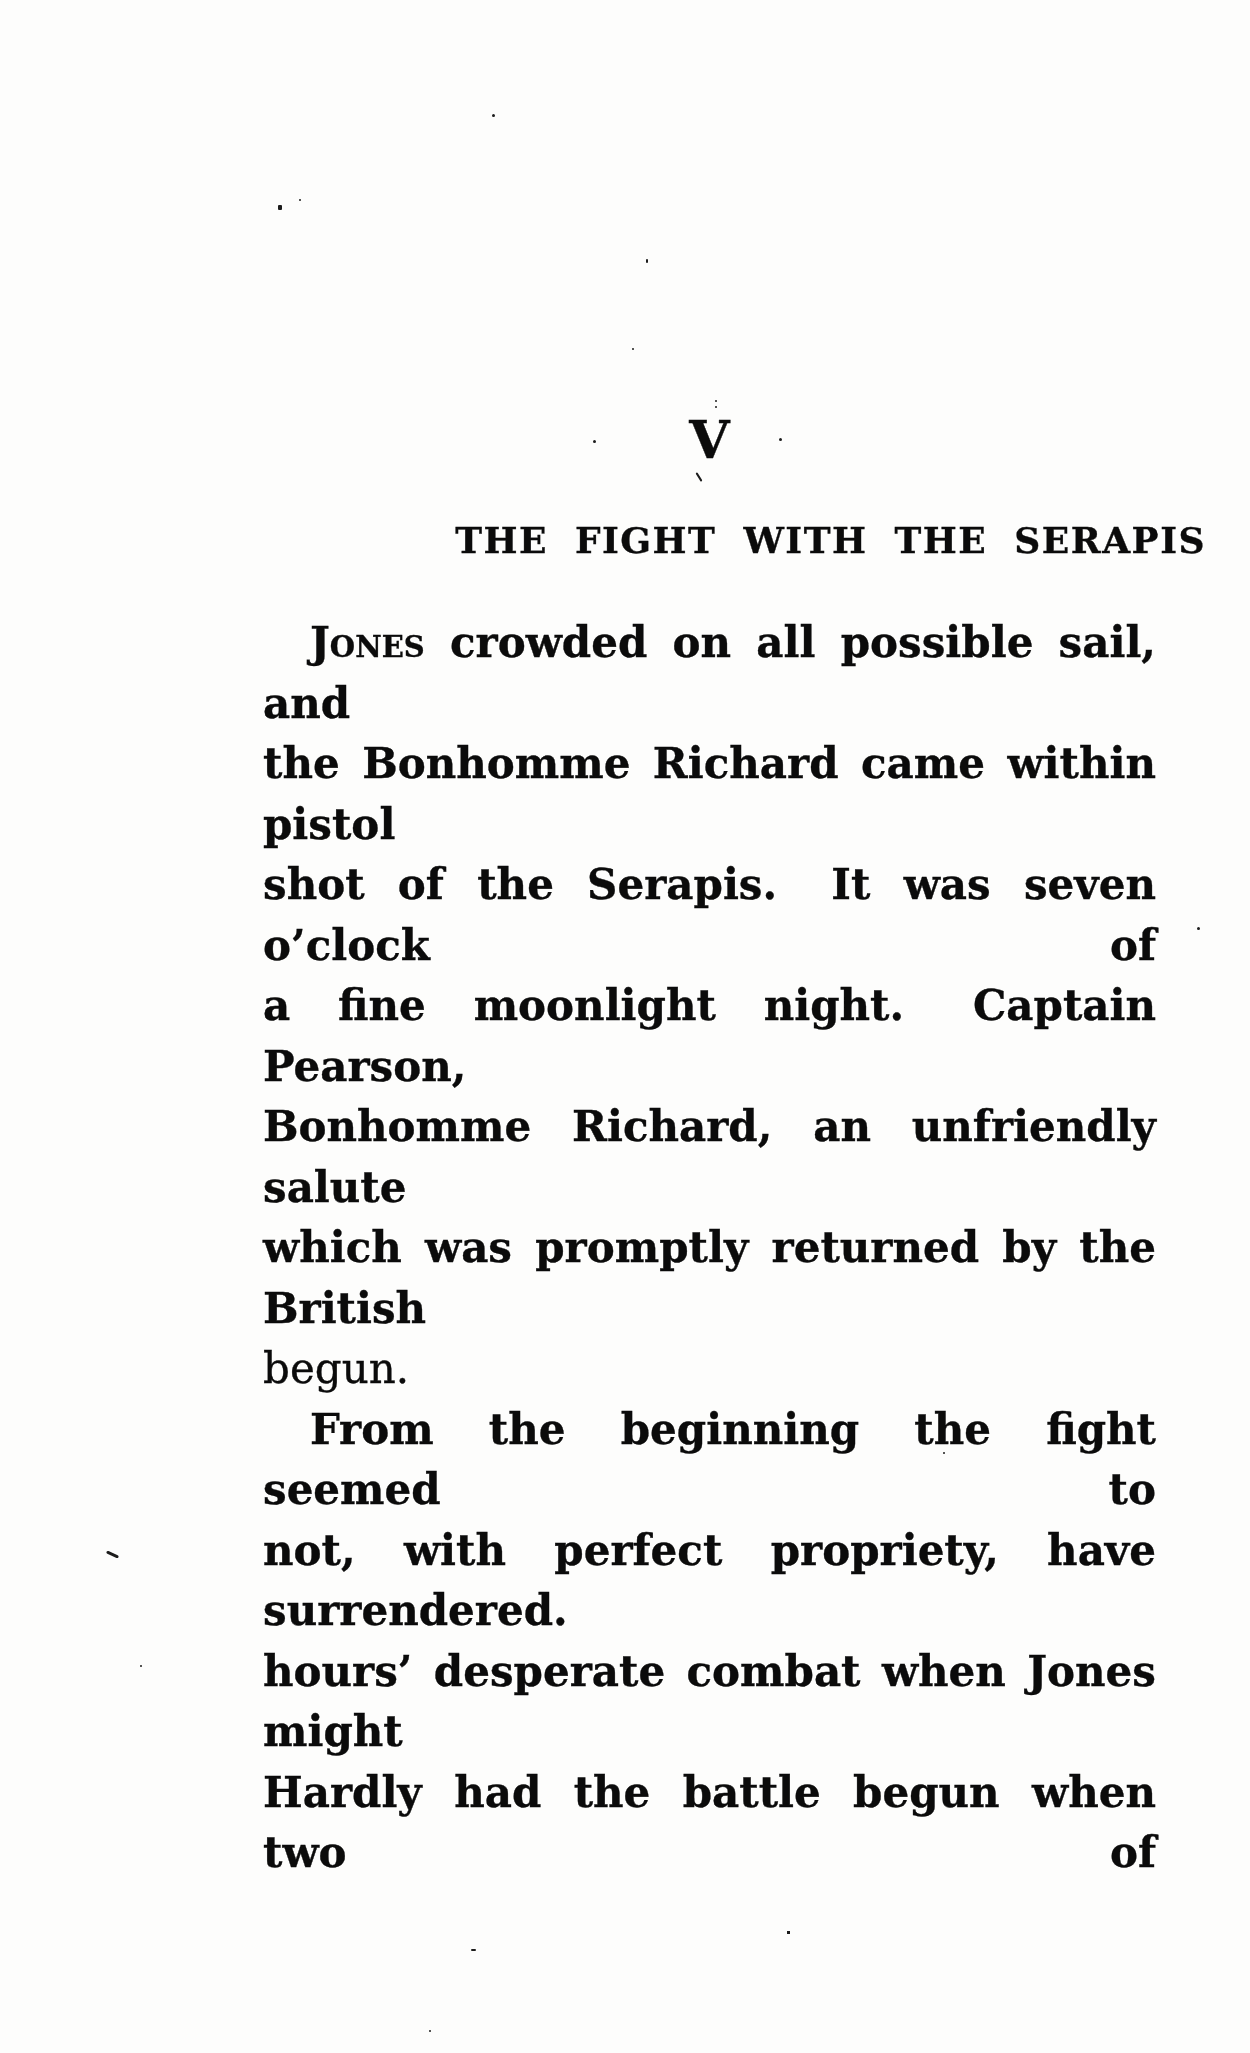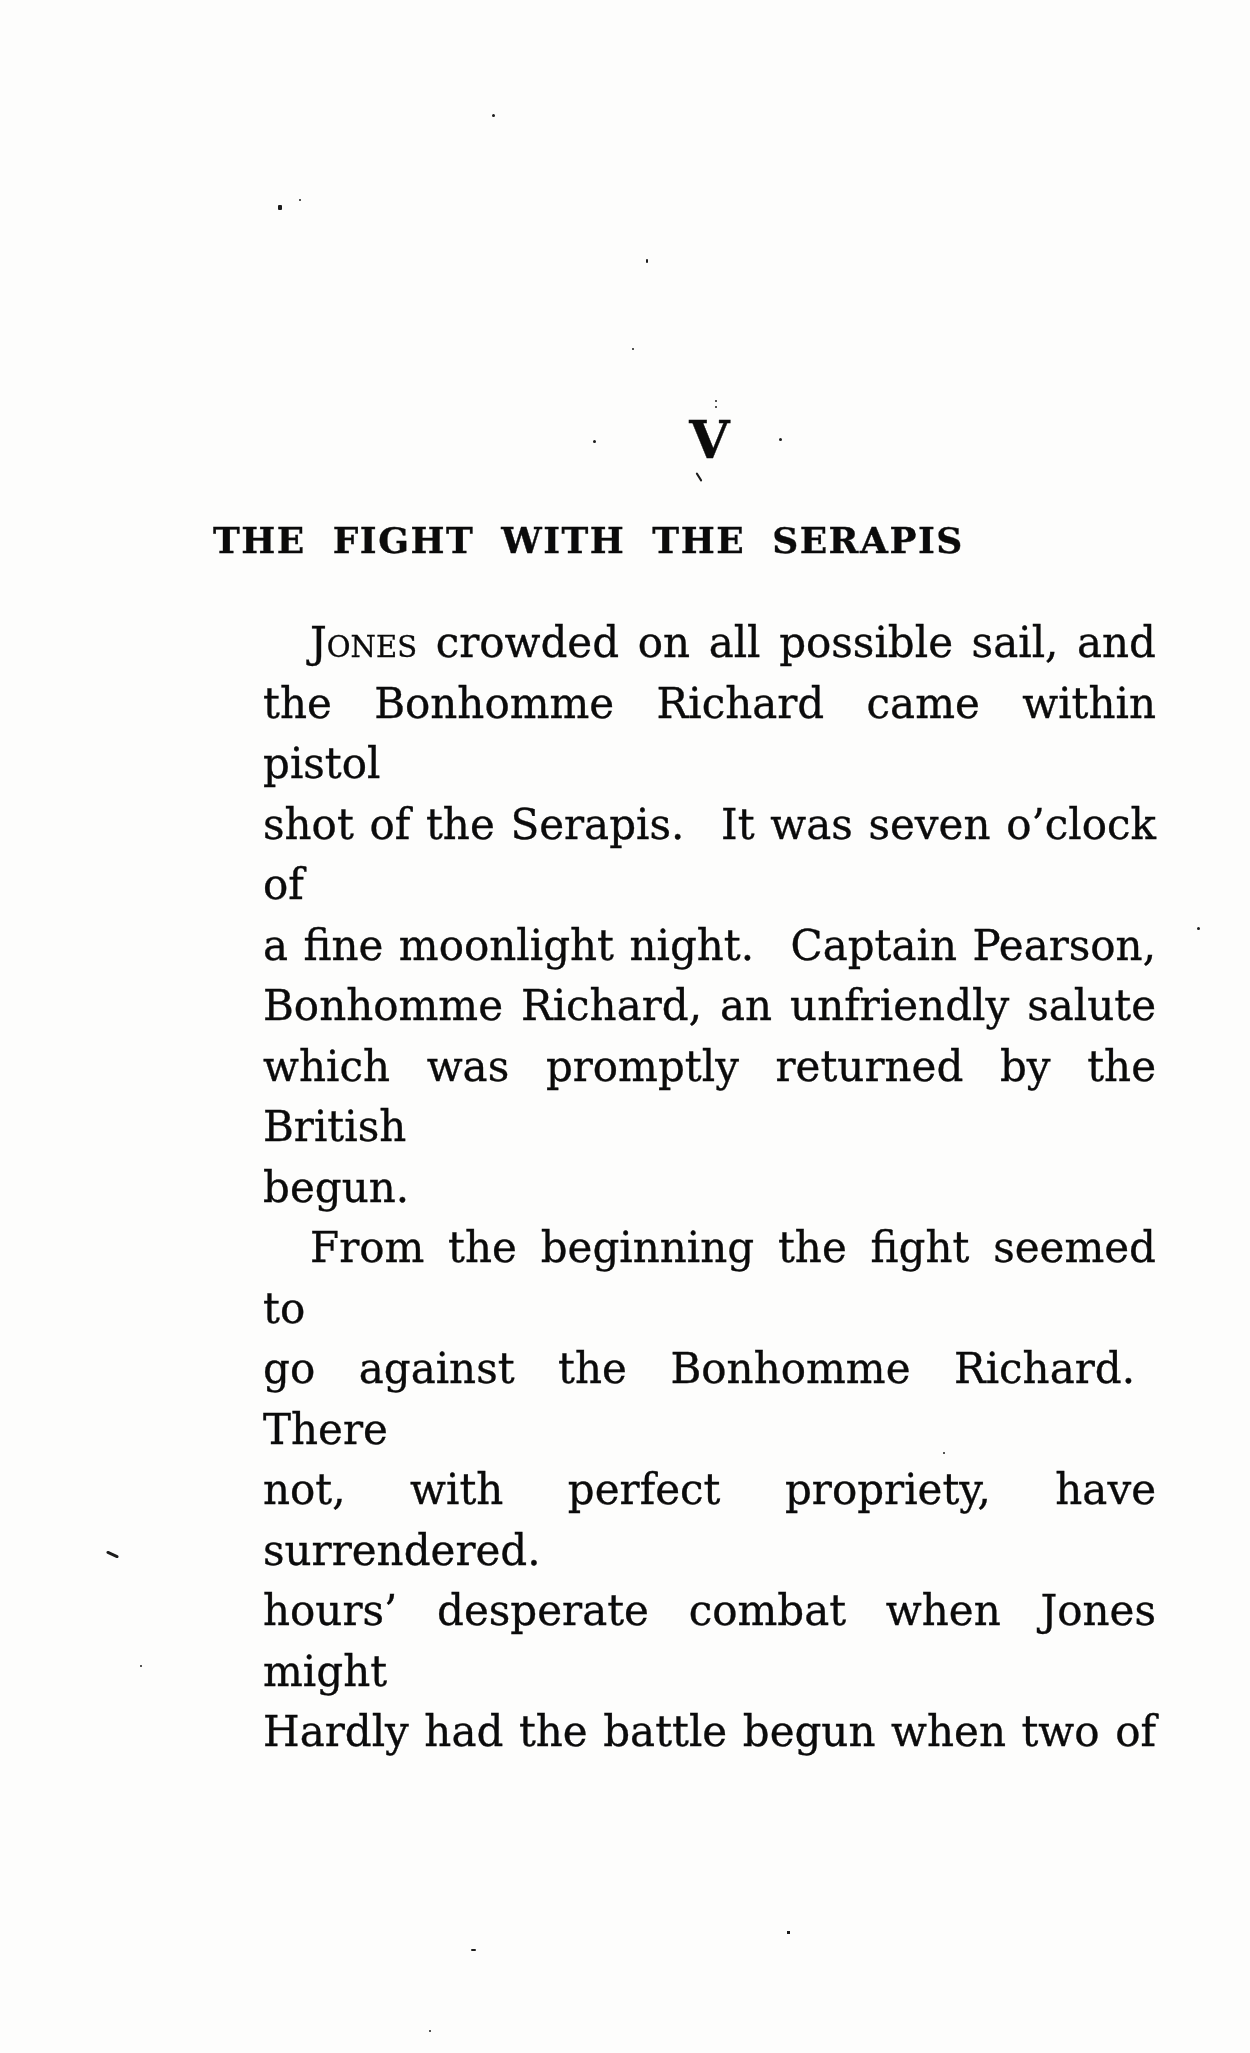--- a/index.html
+++ b/index.html
@@ -21,38 +21,38 @@
     text-align: center;
     font-size: 52px;
     line-height: 52px;
     font-weight: bold;
   }
   .chapter-title {
     position: absolute;
     left: 213px;
     top: 520px;
     width: 993px;
-    text-align: left;
+    text-align: right;
     font-size: 36px;
     line-height: 40px;
     font-weight: bold;
     letter-spacing: 1.5px;
     word-spacing: 13px;
     white-space: nowrap;
   }
   .body-text {
     position: absolute;
     left: 263px;
     top: 613px;
     width: 893px;
     font-size: 42px;
     line-height: 60.5px;
   }
   .line { min-height: 60.5px; }
-  .just { text-align: justify; text-align-last: justify; }
+  .just { text-align: justify; text-align-last: justify; font-weight: bold; }
   .indent { text-indent: 47px; }
   .lead-caps { font-variant: small-caps; }
   .speck {
     position: absolute;
     background: #1c1c1c;
     border-radius: 50%;
   }
   .tick {
     position: absolute;
     background: #1c1c1c;
@@ -70,21 +70,20 @@
 
   <div class="body-text">
     <div class="line just indent"><span class="lead-caps">Jones</span> <span>crowded on all possible sail, and</span></div>
     <div class="line just">the Bonhomme Richard came within pistol</div>
     <div class="line just">shot of the Serapis.  It was seven o’clock of</div>
     <div class="line just">a fine moonlight night.  Captain Pearson,</div>
     <div class="line just">Bonhomme Richard, an unfriendly salute</div>
     <div class="line just">which was promptly returned by the British</div>
     <div class="line">begun.</div>
     <div class="line just indent">From the beginning the fight seemed to</div>
-    <div class="line just">go against the Bonhomme Richard.  There</div>
     <div class="line just">not, with perfect propriety, have surrendered.</div>
     <div class="line just">hours’ desperate combat when Jones might</div>
     <div class="line just">Hardly had the battle begun when two of</div>
 
   </div>
 
   <div class="speck" style="left:492px; top:114px; width:3px; height:3px;"></div>
   <div class="speck" style="left:278px; top:205px; width:4px; height:5px; border-radius:1px;"></div>
   <div class="speck" style="left:299px; top:199px; width:2px; height:2px;"></div>
   <div class="speck" style="left:646px; top:259px; width:2px; height:4px; border-radius:1px;"></div>

